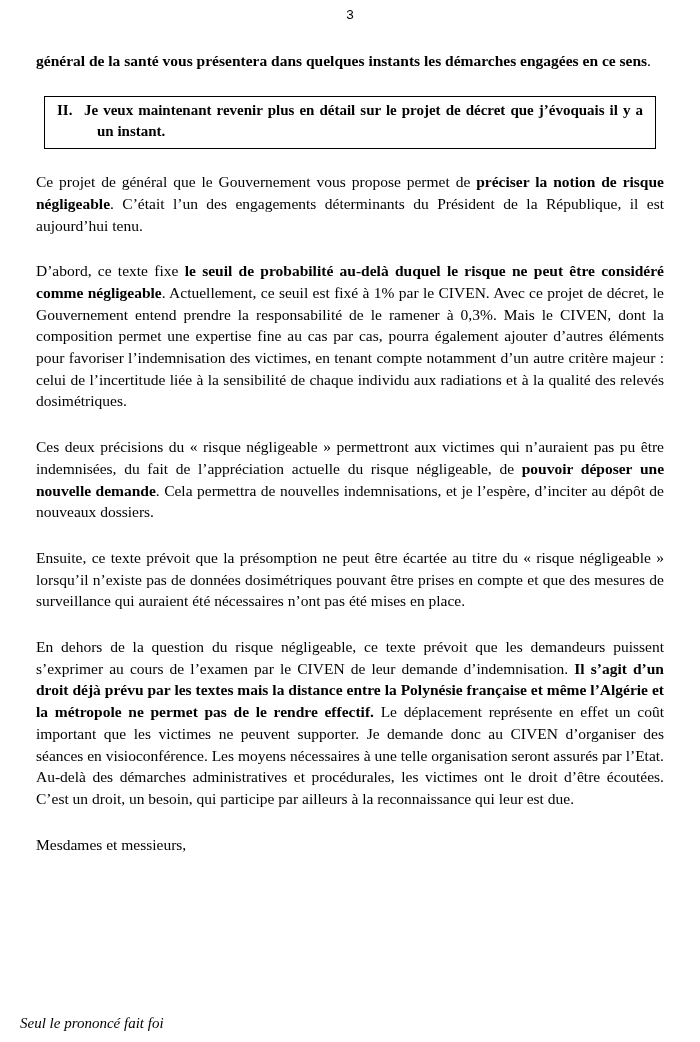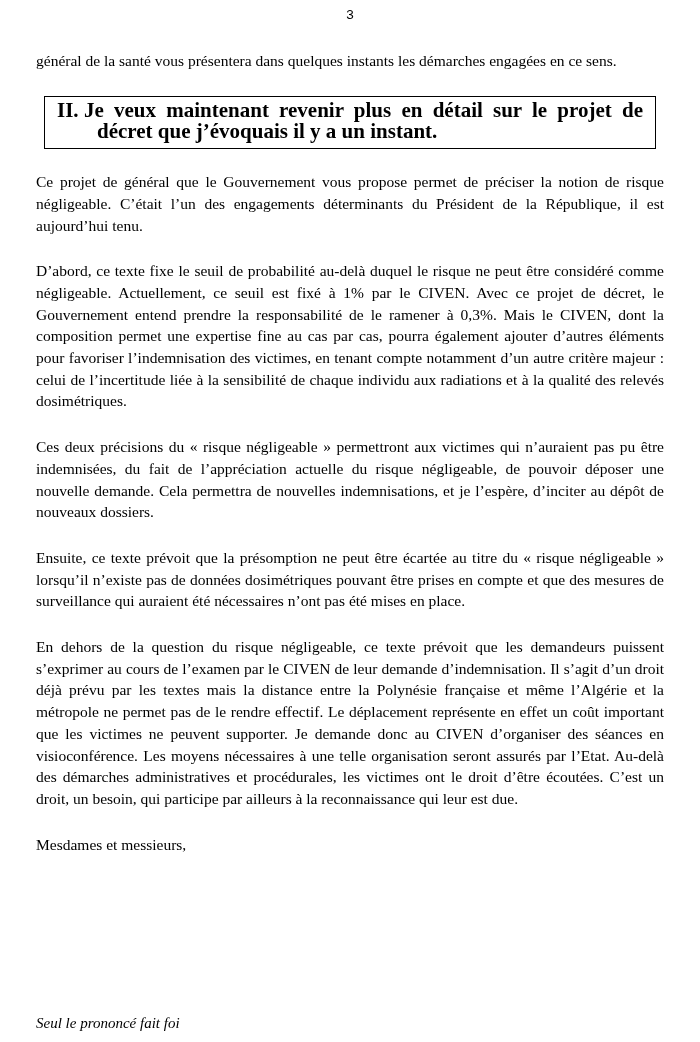--- a/index.html
+++ b/index.html
@@ -26,44 +26,44 @@
     height: 20px;
     margin-bottom: 24px;
   }
   .par {
     margin: 0 0 24px 0;
     font-size: 15.5px;
     line-height: 21.7px;
     text-align: justify;
     text-justify: inter-word;
   }
-  .par .b { font-weight: normal; margin-top: 12px; }
+  .par .b { font-weight: bold; margin-top: 12px; }
   .heading-box {
     border: 1.5px solid #000000;
     margin: 0 8px 22px 8px;
     padding: 3px 12px 5px 12px;
   }
   .heading {
     margin: 0;
     font-weight: bold;
-    font-size: 21px;
+    font-size: 15px;
     line-height: 21.7px;
     text-align: justify;
     padding-left: 40px;
     text-indent: -40px;
   }
   .numeral {
     display: inline-block;
     width: 27px;
     text-indent: 0;
   }
   .closing { margin-bottom: 16px; }
   .footer-note {
     position: absolute;
-    left: 36px;
+    left: 20px;
     top: 1013px;
     font-style: italic;
     font-size: 15px;
     line-height: 20px;
     text-align: center;
   }
 </style>
 </head>
 <body>
 

